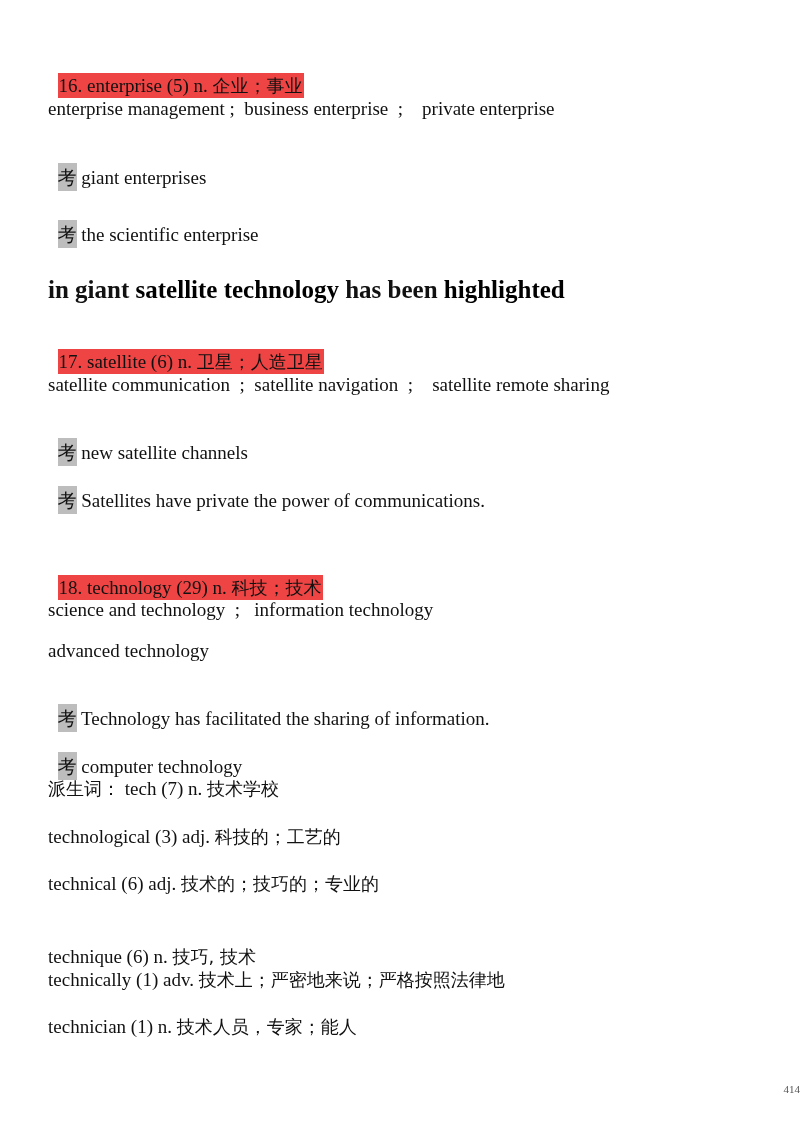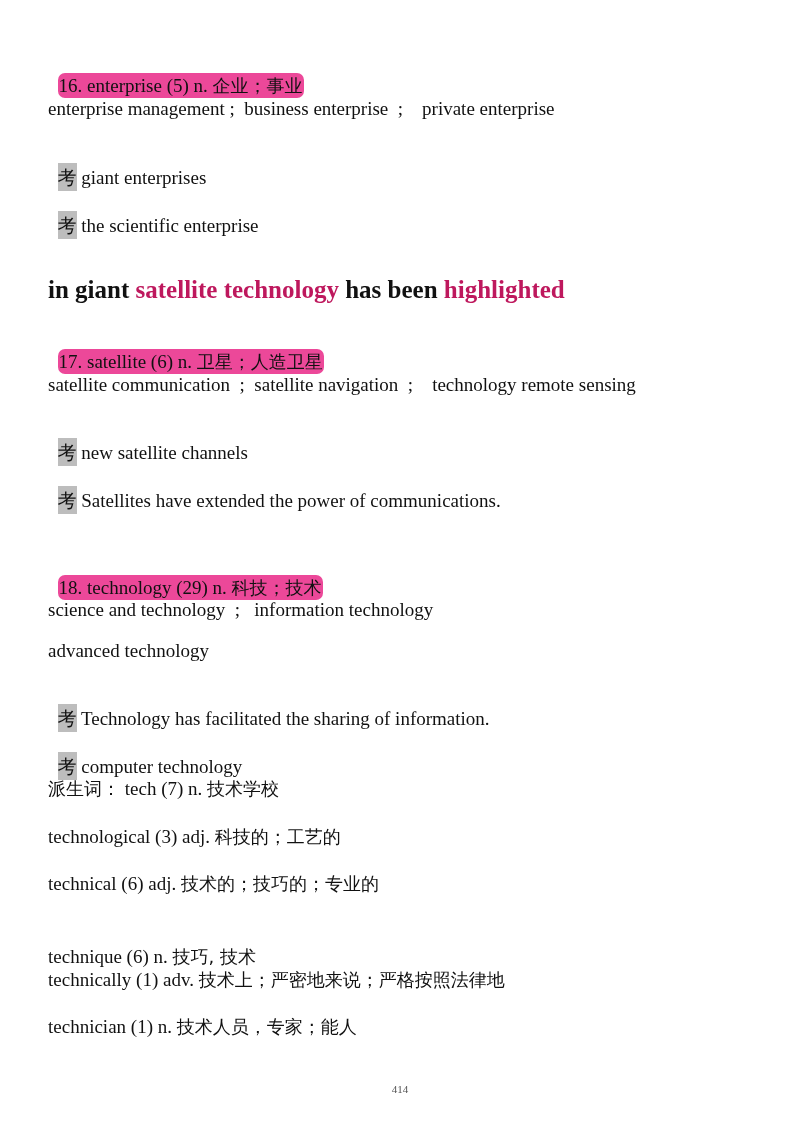--- a/index.html
+++ b/index.html
@@ -1,50 +1,50 @@
 <!DOCTYPE html>
 <html><head>
 <meta charset="utf-8">
 <style>
   html, body { margin: 0; padding: 0; background: #ffffff; }
   body { width: 800px; height: 1132px; position: relative; overflow: hidden;
          font-family: "Liberation Serif", "DejaVu Serif", serif; color: #111; }
   .line { position: absolute; left: 48px; font-size: 19px; line-height: 24px; white-space: pre; }
-  .hl { background: #ec4899; padding: 2px 1px 2px 1px; border-radius: 7px; }
+  .hl { background: #ef4444; padding: 2px 1px 2px 1px; }
   .kao { background: #bdbdbd; font-family: "DejaVu Sans", sans-serif; font-size: 19px; padding: 1px 0; display: inline-block; line-height: 26px; }
   .cjk { font-family: "DejaVu Sans", sans-serif; font-size: 18px; }
   .heading { position: absolute; left: 48px; top: 276px; font-size: 25px; font-weight: bold; white-space: pre; }
-  .red { color: #be185d; }
-  .pagenum { position: absolute; left: 0; width: 800px; top: 1083px; text-align: center; font-size: 11px; color: #555; }
+  .red { color: #000000; }
+  .pagenum { position: absolute; left: 0; width: 800px; top: 1083px; text-align: right; font-size: 11px; color: #555; }
 </style>
 </head>
 <body>
 
 <div class="line" style="top:50px">
   <span class="hl"><span>16. enterprise (5) n. </span><span class="cjk">企业；事业</span></span>
 </div>
 <div class="line" style="top:97px">enterprise management ;  business enterprise  ;    private enterprise</div>
 <div class="line" style="top:139px">
   <span class="kao">考</span> <span>giant enterprises</span>
 </div>
-<div class="line" style="top:187px">
+<div class="line" style="top:196px">
   <span class="kao">考</span> <span>the scientific enterprise</span>
 </div>
 
 <div class="heading"><span>in giant </span><span class="red">satellite technology</span><span> has been </span><span class="red">highlighted</span></div>
 
 <div class="line" style="top:326px">
   <span class="hl"><span>17. satellite (6) n. </span><span class="cjk">卫星；人造卫星</span></span>
 </div>
-<div class="line" style="top:373px">satellite communication  ;  satellite navigation  ;    technology remote sensing</div>
+<div class="line" style="top:373px">satellite communication  ;  satellite navigation  ;    satellite remote sharing</div>
 <div class="line" style="top:414px">
   <span class="kao">考</span> <span>new satellite channels</span>
 </div>
 <div class="line" style="top:462px">
-  <span class="kao">考</span> <span>Satellites have extended the power of communications.</span>
+  <span class="kao">考</span> <span>Satellites have private the power of communications.</span>
 </div>
 
 <div class="line" style="top:552px">
   <span class="hl"><span>18. technology (29) n. </span><span class="cjk">科技；技术</span></span>
 </div>
 <div class="line" style="top:598px">science and technology  ;   information technology</div>
 <div class="line" style="top:639px">advanced technology</div>
 <div class="line" style="top:680px">
   <span class="kao">考</span> <span>Technology has facilitated the sharing of information.</span>
 </div>

